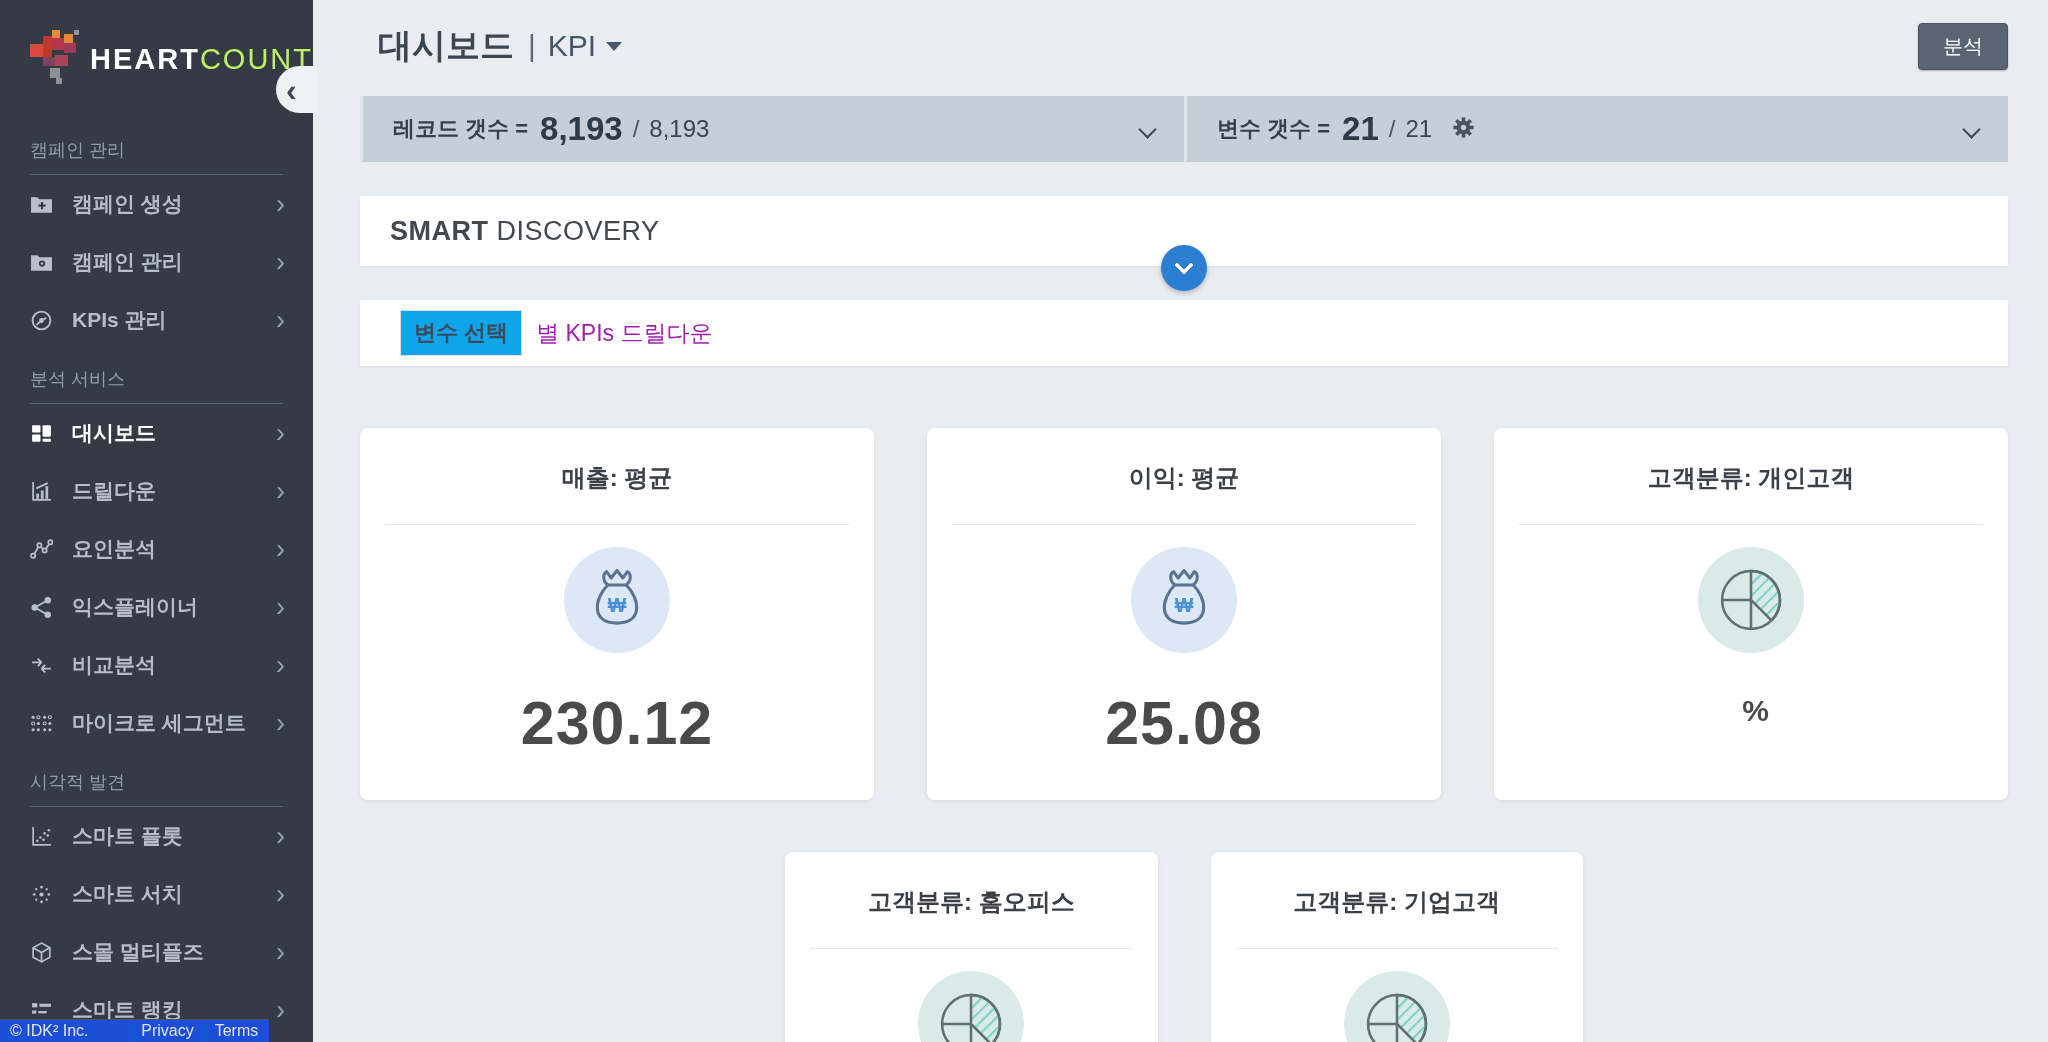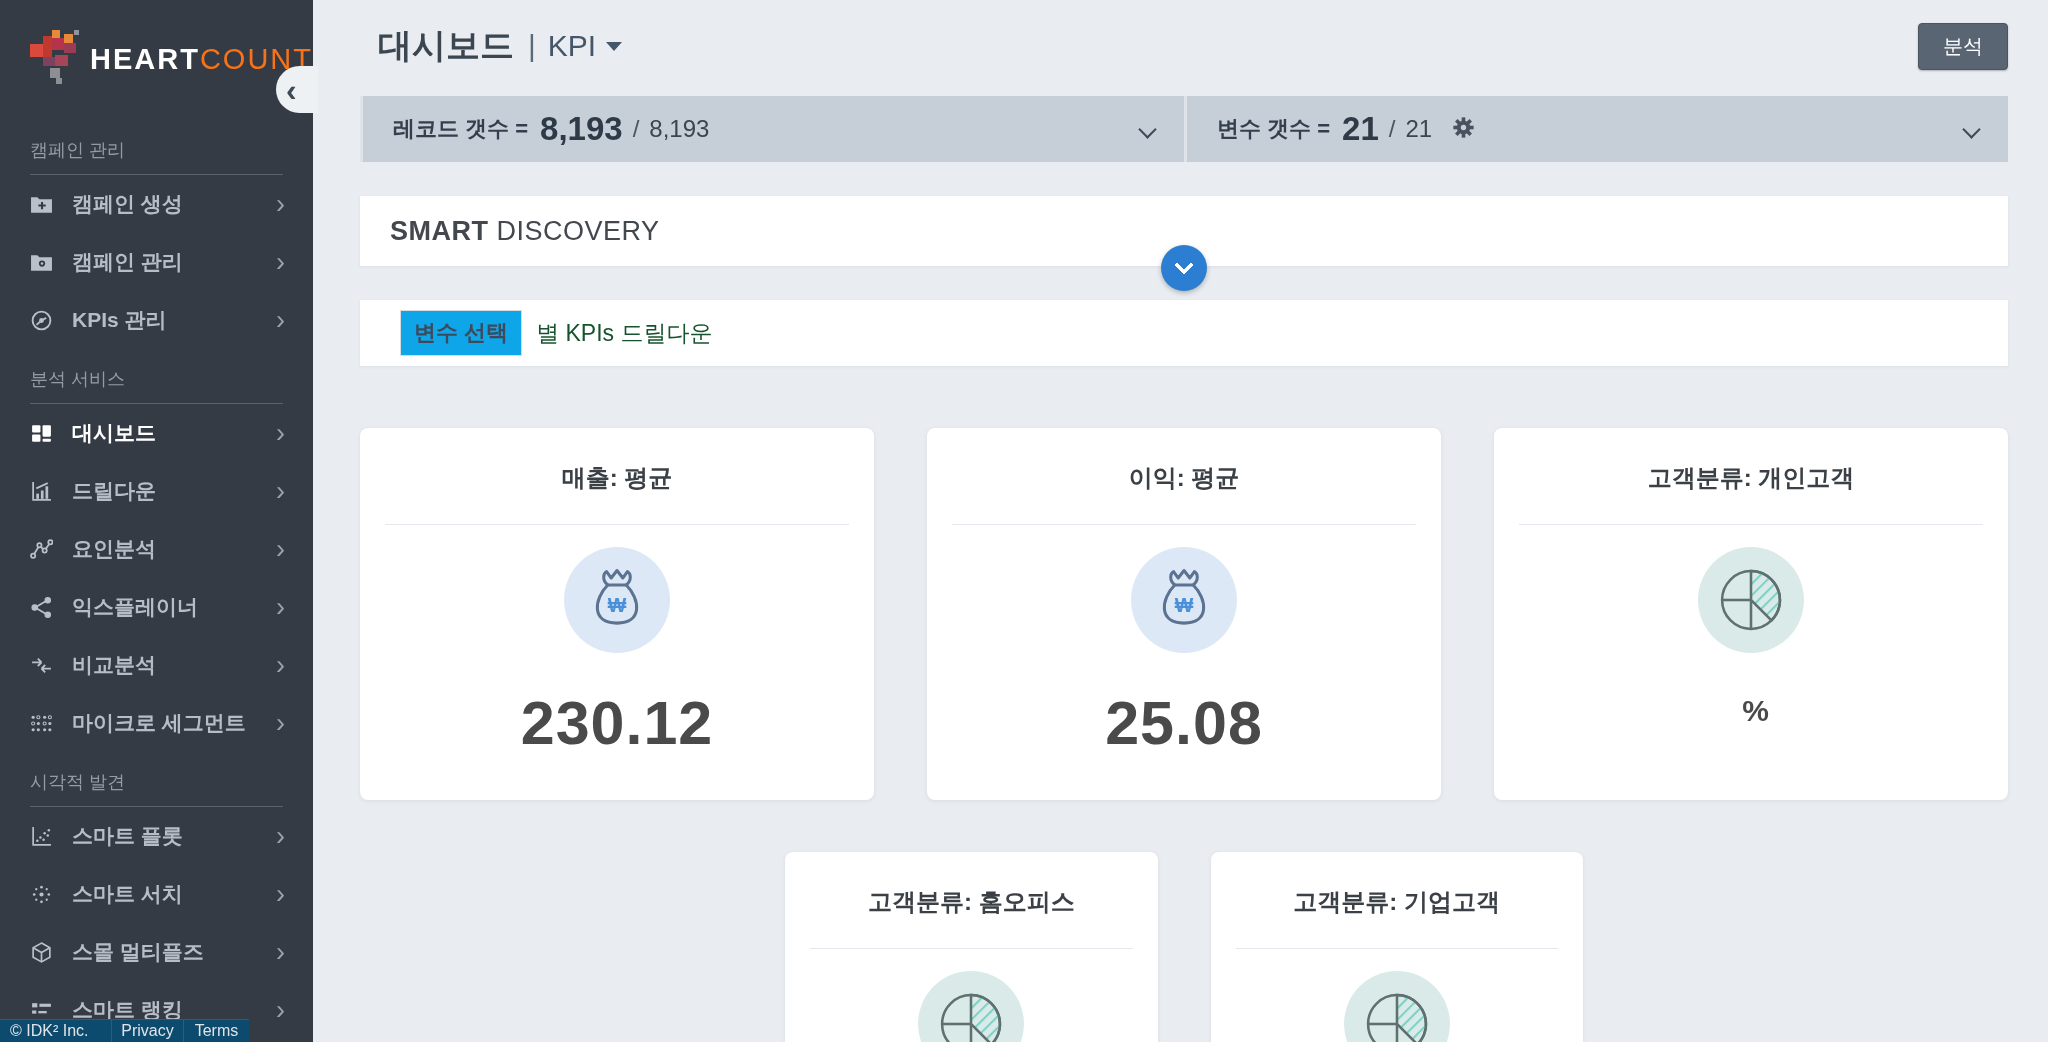--- a/index.html
+++ b/index.html
@@ -7,41 +7,41 @@
   body { font-family:"Liberation Sans", sans-serif; background:#e9edf1; position:relative; }
 
   
   .sidebar { position:absolute; left:0; top:0; width:313px; height:1042px;
              background:#353b45; z-index:2; }
   .logo { display:flex; align-items:center; gap:14px; padding:26px 0 0 30px; height:92px; }
   .logo-pix { position:relative; width:52px; height:58px; }
   .logo-pix i { position:absolute; display:block; }
   .logo-text { font-size:29px; letter-spacing:2px; color:#fff; }
   .logo-text .b { font-weight:700; }
-  .logo-text .l { font-weight:300; color:#f97316; }
+  .logo-text .l { font-weight:300; color:#bef264; }
 
   .collapse-tab { position:absolute; left:276px; top:66px; width:42px; height:47px;
                   background:#edf1f4; border-radius:24px 0 0 24px; z-index:3;
                   display:flex; align-items:center; cursor:pointer; }
   .collapse-tab span { font-size:32px; font-weight:700; color:#3f4955; margin-left:10px; line-height:1; }
 
   .sb-section { margin:18px 30px 0 30px; color:#939ca6; font-size:18px;
                 border-bottom:1px solid #5a626b; padding-bottom:12px; }
   .sb-section.first { margin-top:46px; }
   .sb-item { display:flex; align-items:center; height:58px; padding:0 28px 0 30px;
              cursor:pointer; }
   .sb-item:first-of-type { margin-top:8px; }
   .mi { width:30px; display:flex; align-items:center; }
   .mi svg { width:23px; height:23px; }
   .sb-label { flex:1; margin-left:12px; font-size:21px; font-weight:700; color:#b6bdc6; }
   .sb-chev { color:#9aa3ad; font-size:27px; line-height:1; }
   .sb-item.active .sb-label { color:#ffffff; }
 
-  .sb-footer { position:absolute; bottom:0; left:0; width:249px; height:23px;
-               background:#0c4a6e; border-top:1px solid #4a525c; display:flex;
+  .sb-footer { position:absolute; bottom:0; left:0; width:269px; height:23px;
+               background:#1d4ed8; border-top:1px solid #4a525c; display:flex;
                align-items:center; font-size:16px; color:#e0e4e9; z-index:4; }
   .sb-footer .copy { flex:1; padding-left:10px; }
   .sb-footer .flink { width:72px; text-align:center; border-left:1px solid #4a525c;
                       height:100%; line-height:22px; cursor:pointer; }
   .sb-footer .flink:last-child { width:66px; }
 
   
   .main { position:absolute; left:313px; top:0; width:1735px; height:1042px;
           padding:0 40px 0 47px; }
   .topbar { display:flex; align-items:center; margin-top:22px; height:48px; }
@@ -81,21 +81,21 @@
   .expand-btn { position:absolute; bottom:-25px; left:50%; margin-left:-23px;
                 width:46px; height:46px; border-radius:50%; background:#2b7ed2;
                 display:flex; align-items:center; justify-content:center;
                 box-shadow:0 2px 5px rgba(0,0,0,.25); cursor:pointer; z-index:2; }
   .expand-btn i { width:14px; height:14px; border-right:4px solid #fff; border-bottom:4px solid #fff;
                   transform:rotate(45deg); margin-top:-7px; border-radius:1px; }
 
   .kpi-panel { height:66px; margin-top:34px; display:flex; align-items:center; padding-left:40px; }
   .var-chip { background:#0ea5e9; border:1px solid #d7dce1; color:#3d4a5c;
               font-size:22px; font-weight:700; padding:7px 13px; cursor:pointer; }
-  .kpi-caption { font-size:23px; color:#14532d; margin-left:14px; }
+  .kpi-caption { font-size:23px; color:#a21caf; margin-left:14px; }
 
   
   .cards-row { display:flex; gap:53px; margin-top:62px; }
   .cards-row2 { display:grid; grid-template-columns:repeat(4,1fr); gap:53px; margin-top:52px; }
   .card { flex:1; height:372px; background:#fff; border-radius:8px;
           box-shadow:0 1px 4px rgba(40,50,60,.09); display:flex; flex-direction:column;
           align-items:center; padding-top:34px; cursor:pointer; }
   .card-title { font-size:24px; font-weight:700; color:#3a4046; }
   .card-hr { width:calc(100% - 50px); border-top:1px solid #e4e8ec; margin-top:30px; }
   .icon-circle { width:106px; height:106px; border-radius:50%; margin-top:22px;

